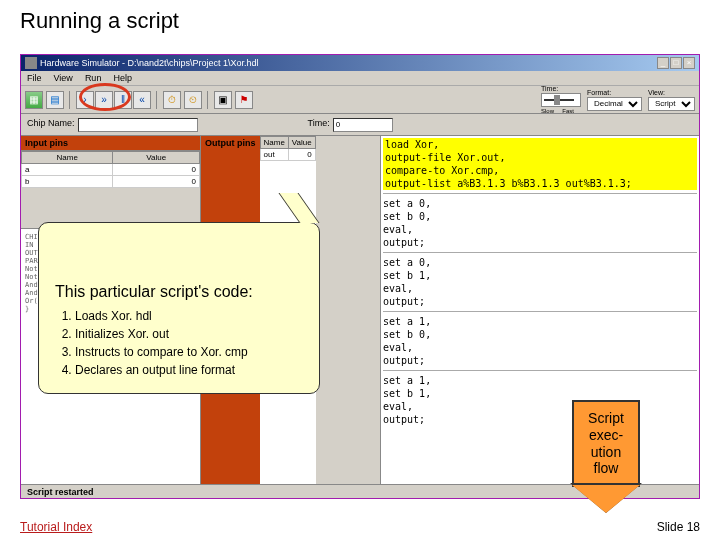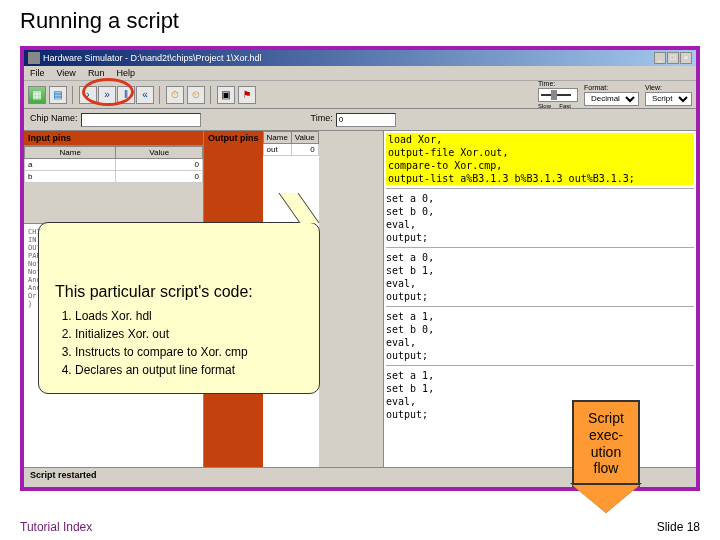--- a/index.html
+++ b/index.html
@@ -1,20 +1,20 @@
 <!DOCTYPE html>
 <html><head>
 <meta charset="utf-8">
 <style>
   * { box-sizing: border-box; margin: 0; padding: 0; }
   body { font-family: Arial, sans-serif; width: 720px; height: 540px; background: #fff; position: relative; overflow: hidden; }
   
   .slide-title { font-size: 22px; padding: 8px 20px 12px; font-weight: normal; }
   
-  .app-window { margin: 0 20px; border: 4px solid #a21caf; background: #d4d0c8; font-size: 9px; position: relative; height: 445px; }
+  .app-window { margin: 8px 20px; border: 1px solid #a21caf; background: #d4d0c8; font-size: 9px; position: relative; height: 445px; }
   
   .titlebar { background: linear-gradient(to right, #0a246a, #a6caf0); color: #fff; padding: 2px 4px; display: flex; align-items: center; height: 16px; }
   .titlebar-icon { width: 12px; height: 12px; background: #888; margin-right: 3px; }
   .titlebar-text { flex: 1; font-size: 9px; }
   .titlebar-btns { display: flex; gap: 1px; }
   .titlebar-btns span { width: 12px; height: 12px; background: #d4d0c8; border: 1px solid #888; font-size: 8px; text-align: center; line-height: 10px; }
   
   .menubar { display: flex; gap: 12px; padding: 2px 6px; background: #d4d0c8; font-size: 9px; border-bottom: 1px solid #aaa; }
   
   .toolbar { display: flex; align-items: center; padding: 3px 4px; background: #d4d0c8; gap: 3px; border-bottom: 1px solid #888; position: relative; height: 28px; }
@@ -58,24 +58,24 @@
   .callout-box ol { padding-left: 20px; }
   .callout-box li { margin-bottom: 4px; font-size: 12px; }
   .callout-tail { position: absolute; top: -30px; right: 30px; width: 0; height: 0; }
   .callout-tail::before { content: ''; position: absolute; border-left: 1px solid #333; border-right: 1px solid #333; background: #ffffcc; width: 18px; height: 30px; transform: skewX(35deg); }
   
   .flow-box { position: absolute; right: 40px; top: 200px; width: 68px; background: #ff9933; border: 2px solid #333; padding: 8px 6px 0; text-align: center; font-size: 14px; z-index: 10; line-height: 1.2; }
   .flow-arrow { width: 0; height: 0; border-left: 34px solid transparent; border-right: 34px solid transparent; border-top: 28px solid #ff9933; position: absolute; bottom: -28px; left: -2px; }
   .flow-arrow::before { content: ''; position: absolute; border-left: 36px solid transparent; border-right: 36px solid transparent; border-top: 30px solid #333; top: -30px; left: -36px; z-index: -1; }
   .flow-box-wrapper { position: absolute; right: 40px; top: 200px; z-index: 10; }
   
-  .status-bar { position: absolute; bottom: 0; left: 0; right: 0; background: #d4d0c8; border-top: 1px solid #888; padding: 2px 6px; font-size: 9px; font-weight: bold; height: 20px; }
+  .status-bar { position: absolute; bottom: 0; left: 0; right: 0; background: #d4d0c8; border-top: 1px solid #888; padding: 2px 6px; font-size: 9px; font-weight: bold; height: 14px; }
   
   .footer { position: absolute; bottom: 6px; left: 20px; right: 20px; display: flex; justify-content: space-between; font-size: 12px; }
-  .footer .link { color: #701a75; }
+  .footer .link { color: #b91c1c; text-decoration: underline; }
 </style>
 </head>
 <body>
 
 <div class="slide-title">Running a script</div>
 
 <div class="app-window">
   <div class="titlebar">
     <div class="titlebar-icon"></div>
     <div class="titlebar-text">Hardware Simulator - D:\nand2t\chips\Project 1\Xor.hdl</div>

